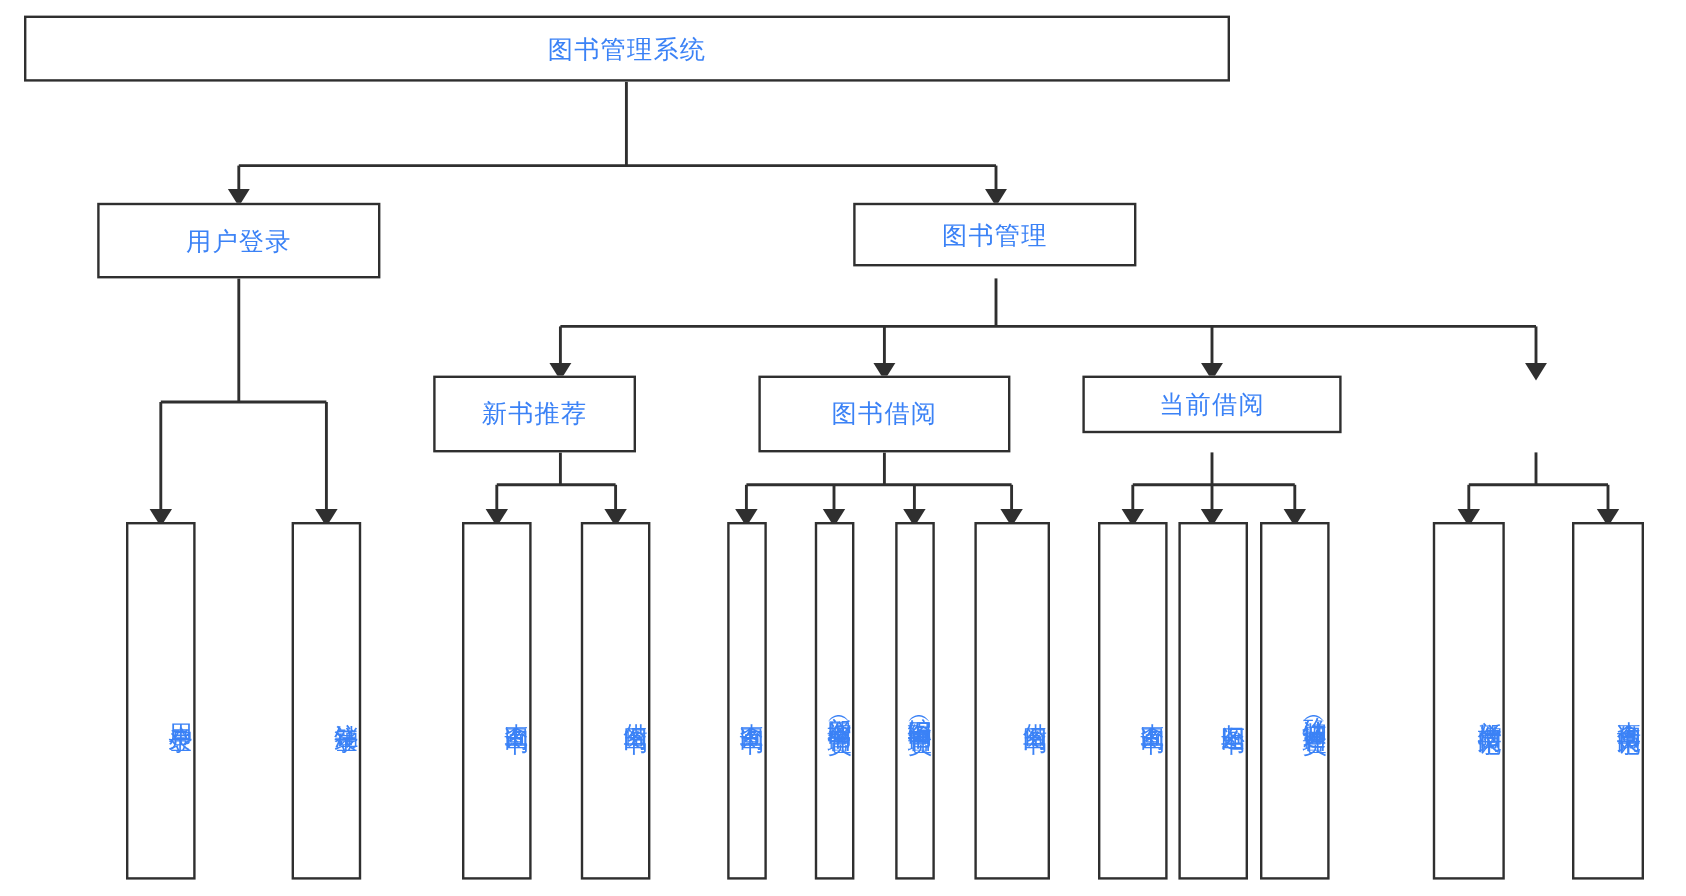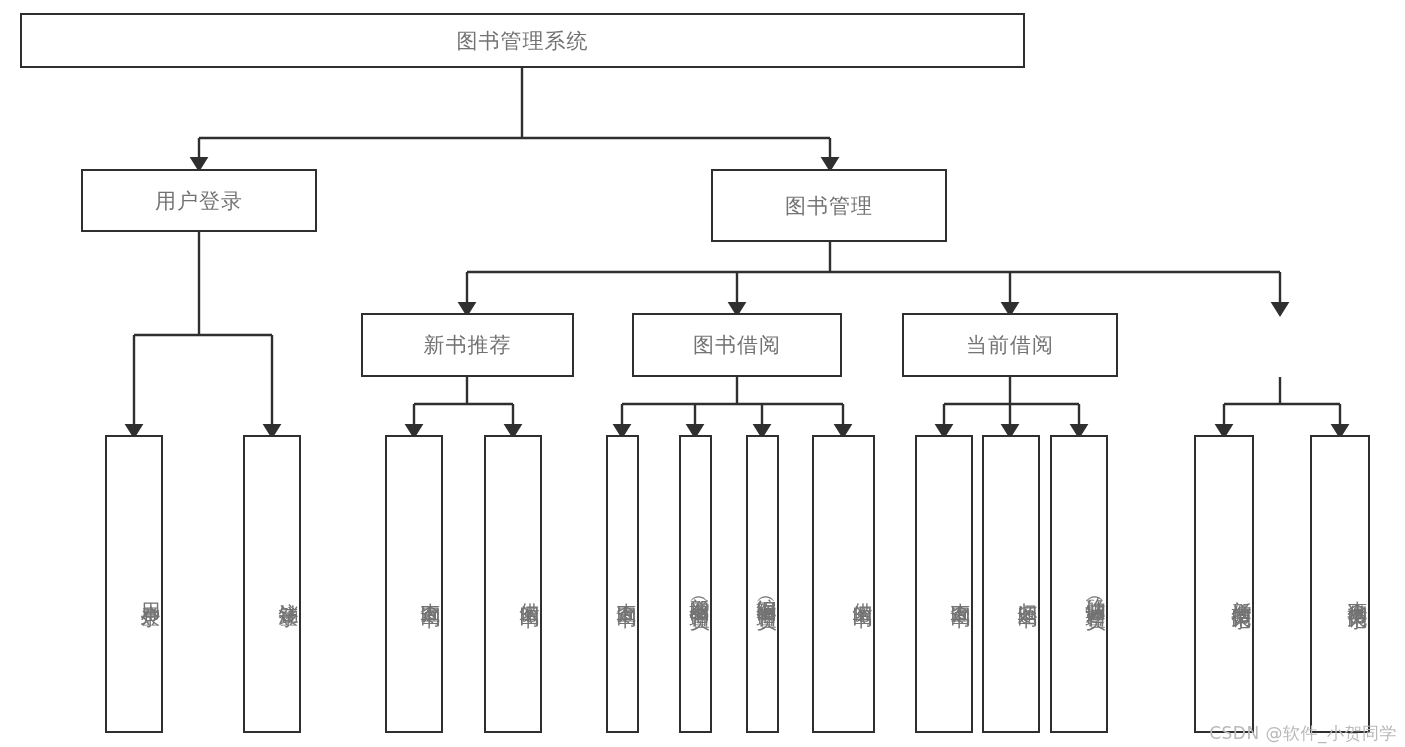--- a/index.html
+++ b/index.html
@@ -26,21 +26,21 @@
     pointer-events: none;
   }
   .node {
     position: absolute;
     box-sizing: border-box;
     border: 2px solid #2f2f2f;
     background: #ffffff;
     display: flex;
     align-items: center;
     justify-content: center;
-    color: #737373;
+    color: #3b82f6;
   }
   .node.h {
     font-size: 21px;
     letter-spacing: 1px;
   }
   .node.v {
     writing-mode: vertical-rl;
     text-orientation: upright;
     font-size: 20px;
     line-height: 1.08;
@@ -120,31 +120,31 @@
     </g>
   </svg>
 
   <div class="node h" style="left:20px; top:13px; width:1005px; height:55px;">
     <span>图书管理系统</span>
   </div>
 
   <div class="node h" style="left:81px; top:169px; width:236px; height:63px;">
     <span>用户登录</span>
   </div>
-  <div class="node h" style="left:711px; top:169px; width:236px; height:73px;">
+  <div class="node h" style="left:711px; top:169px; width:236px; height:53px;">
     <span>图书管理</span>
   </div>
 
-  <div class="node h" style="left:361px; top:313px; width:213px; height:64px;">
+  <div class="node h" style="left:361px; top:313px; width:169px; height:64px;">
     <span>新书推荐</span>
   </div>
   <div class="node h" style="left:632px; top:313px; width:210px; height:64px;justify-content:center;">
     <span>图书借阅</span>
   </div>
-  <div class="node h" style="left:902px; top:313px; width:216px; height:64px;">
+  <div class="node h" style="left:902px; top:313px; width:216px; height:48px;">
     <span>当前借阅</span>
   </div>
 
   <div class="node v" style="left:105px; top:435px; width:58px; height:298px;">
     <span>用户登录</span>
   </div>
   <div class="node v" style="left:243px; top:435px; width:58px; height:298px;">
     <span>注销登录</span>
   </div>
 
@@ -178,15 +178,14 @@
     <span>确认归还（管理员）</span>
   </div>
 
   <div class="node v" style="left:1194px; top:435px; width:60px; height:298px;">
     <span>新增借阅记录</span>
   </div>
   <div class="node v" style="left:1310px; top:435px; width:60px; height:298px;">
     <span>查询借阅记录</span>
   </div>
 
-  <div class="watermark">CSDN @软件_小贺同学</div>
 
 </div>
 
 </body></html>

